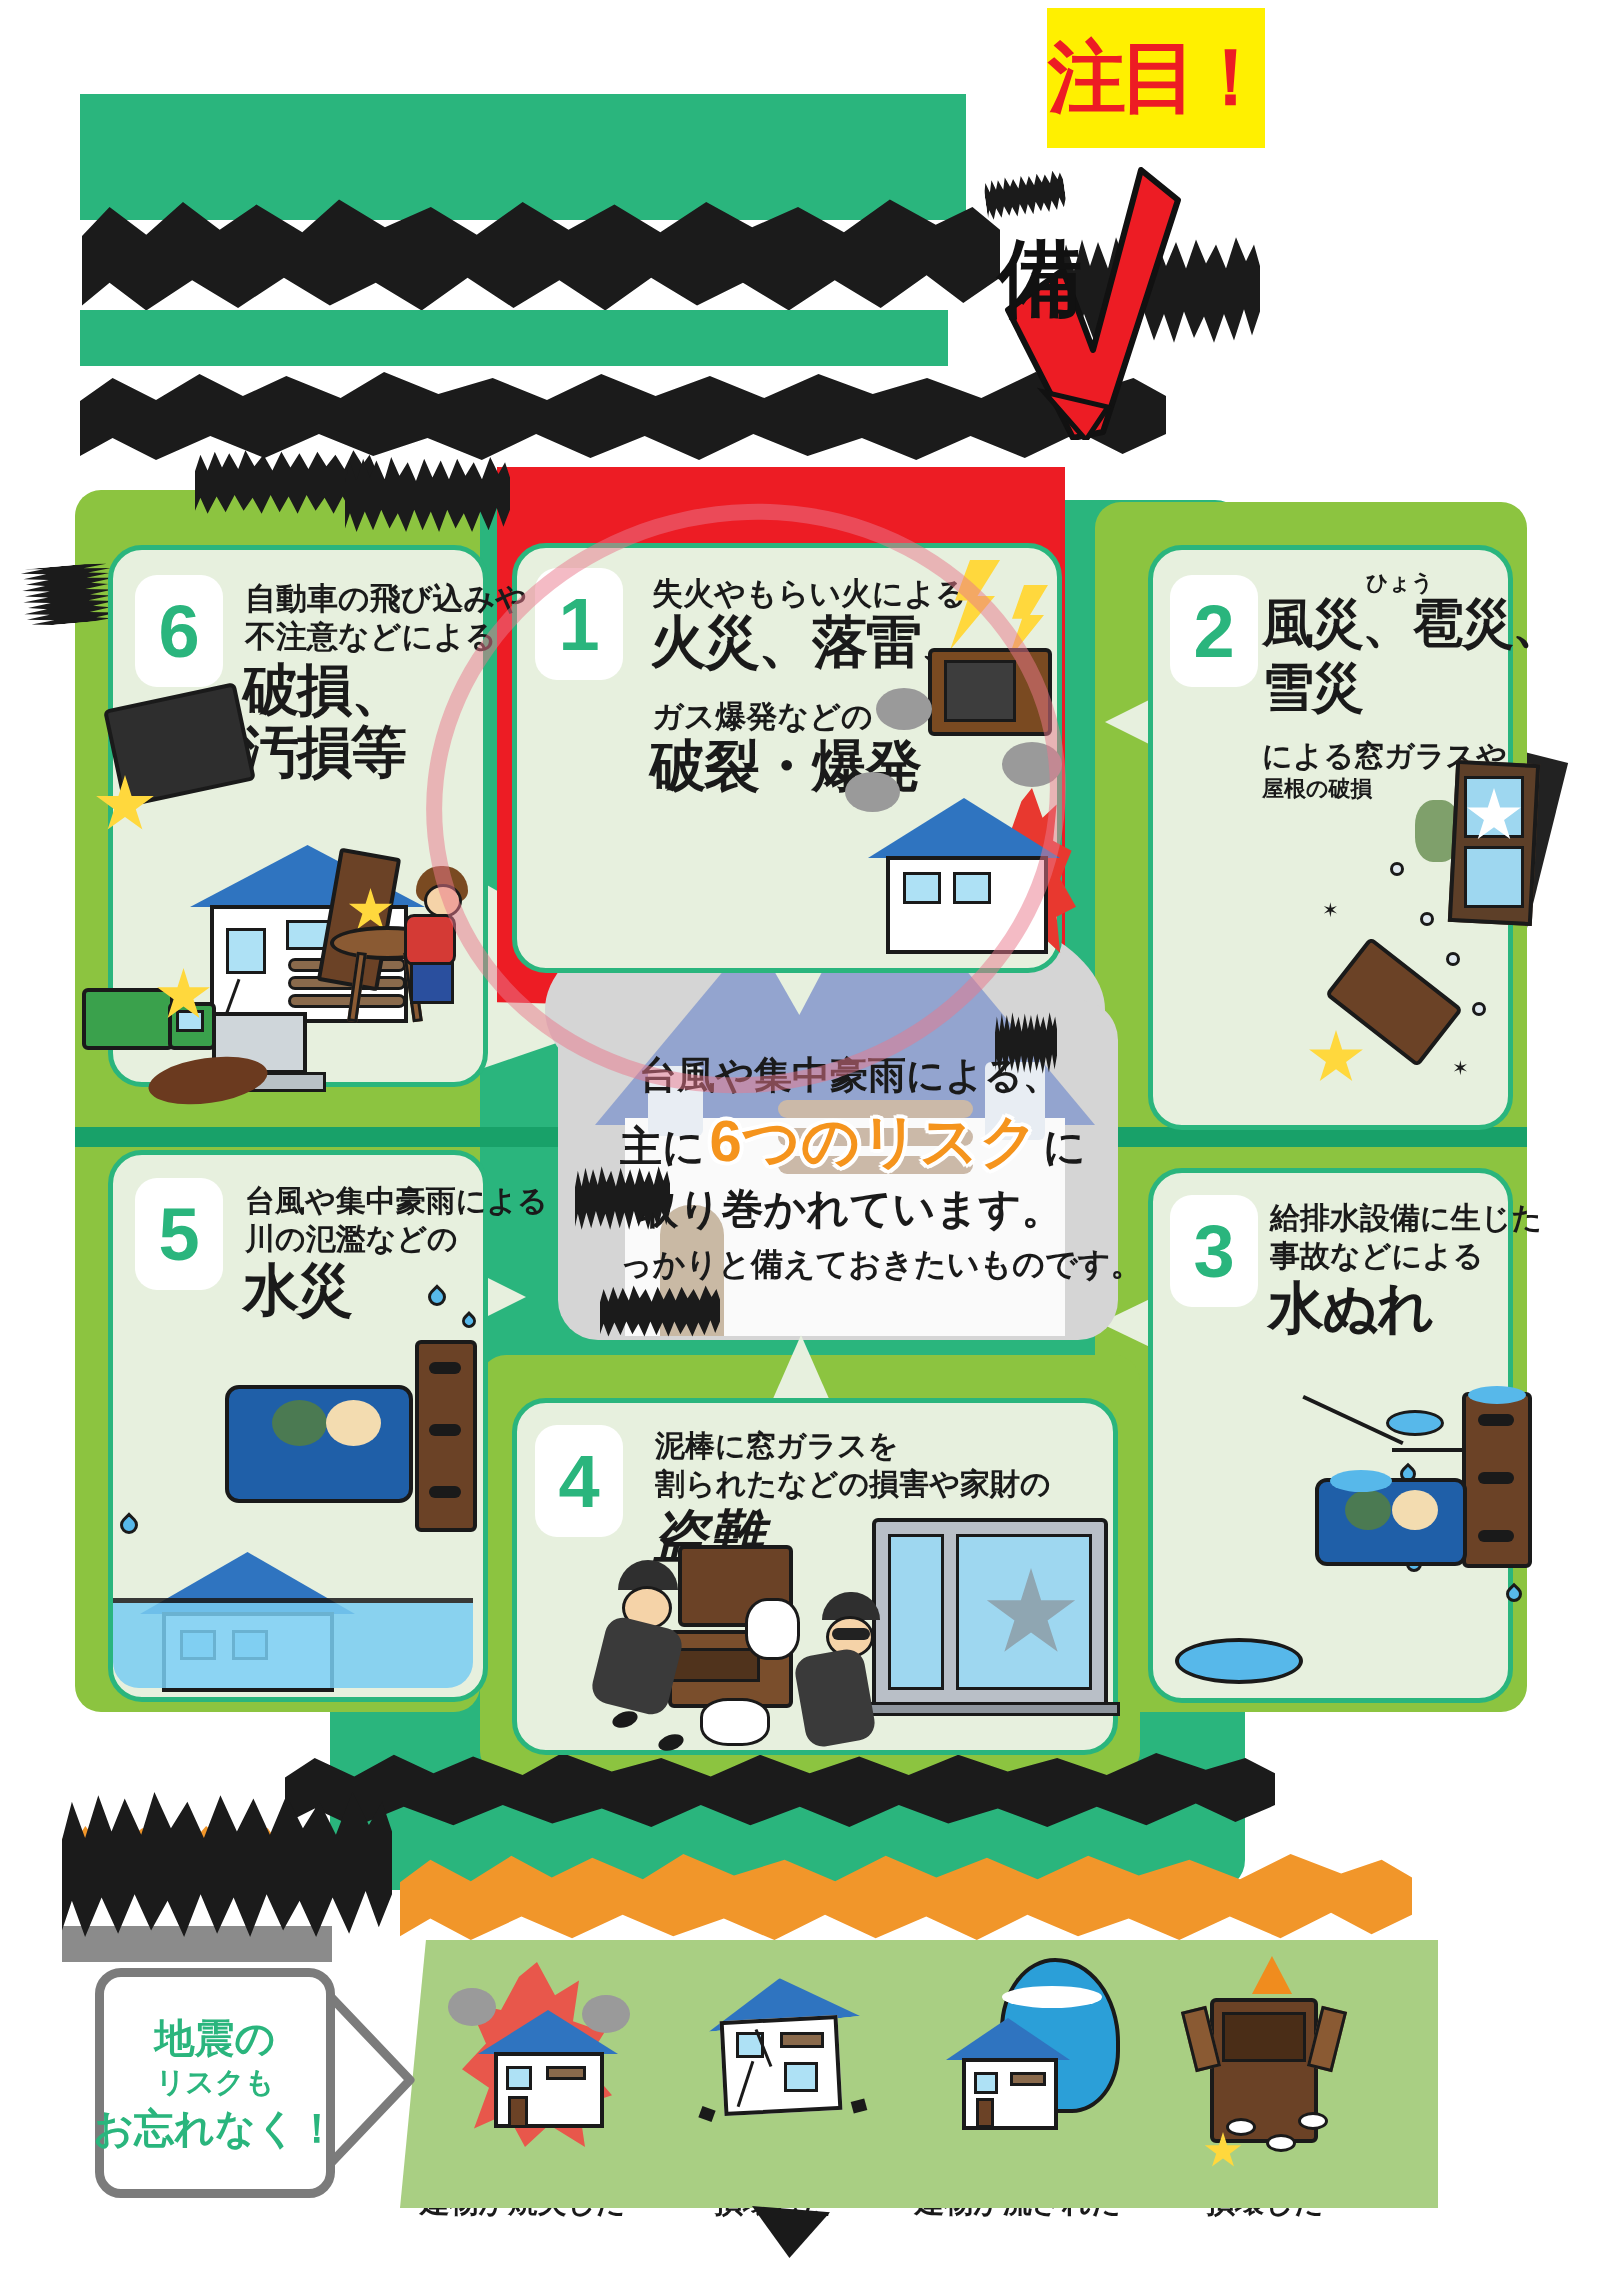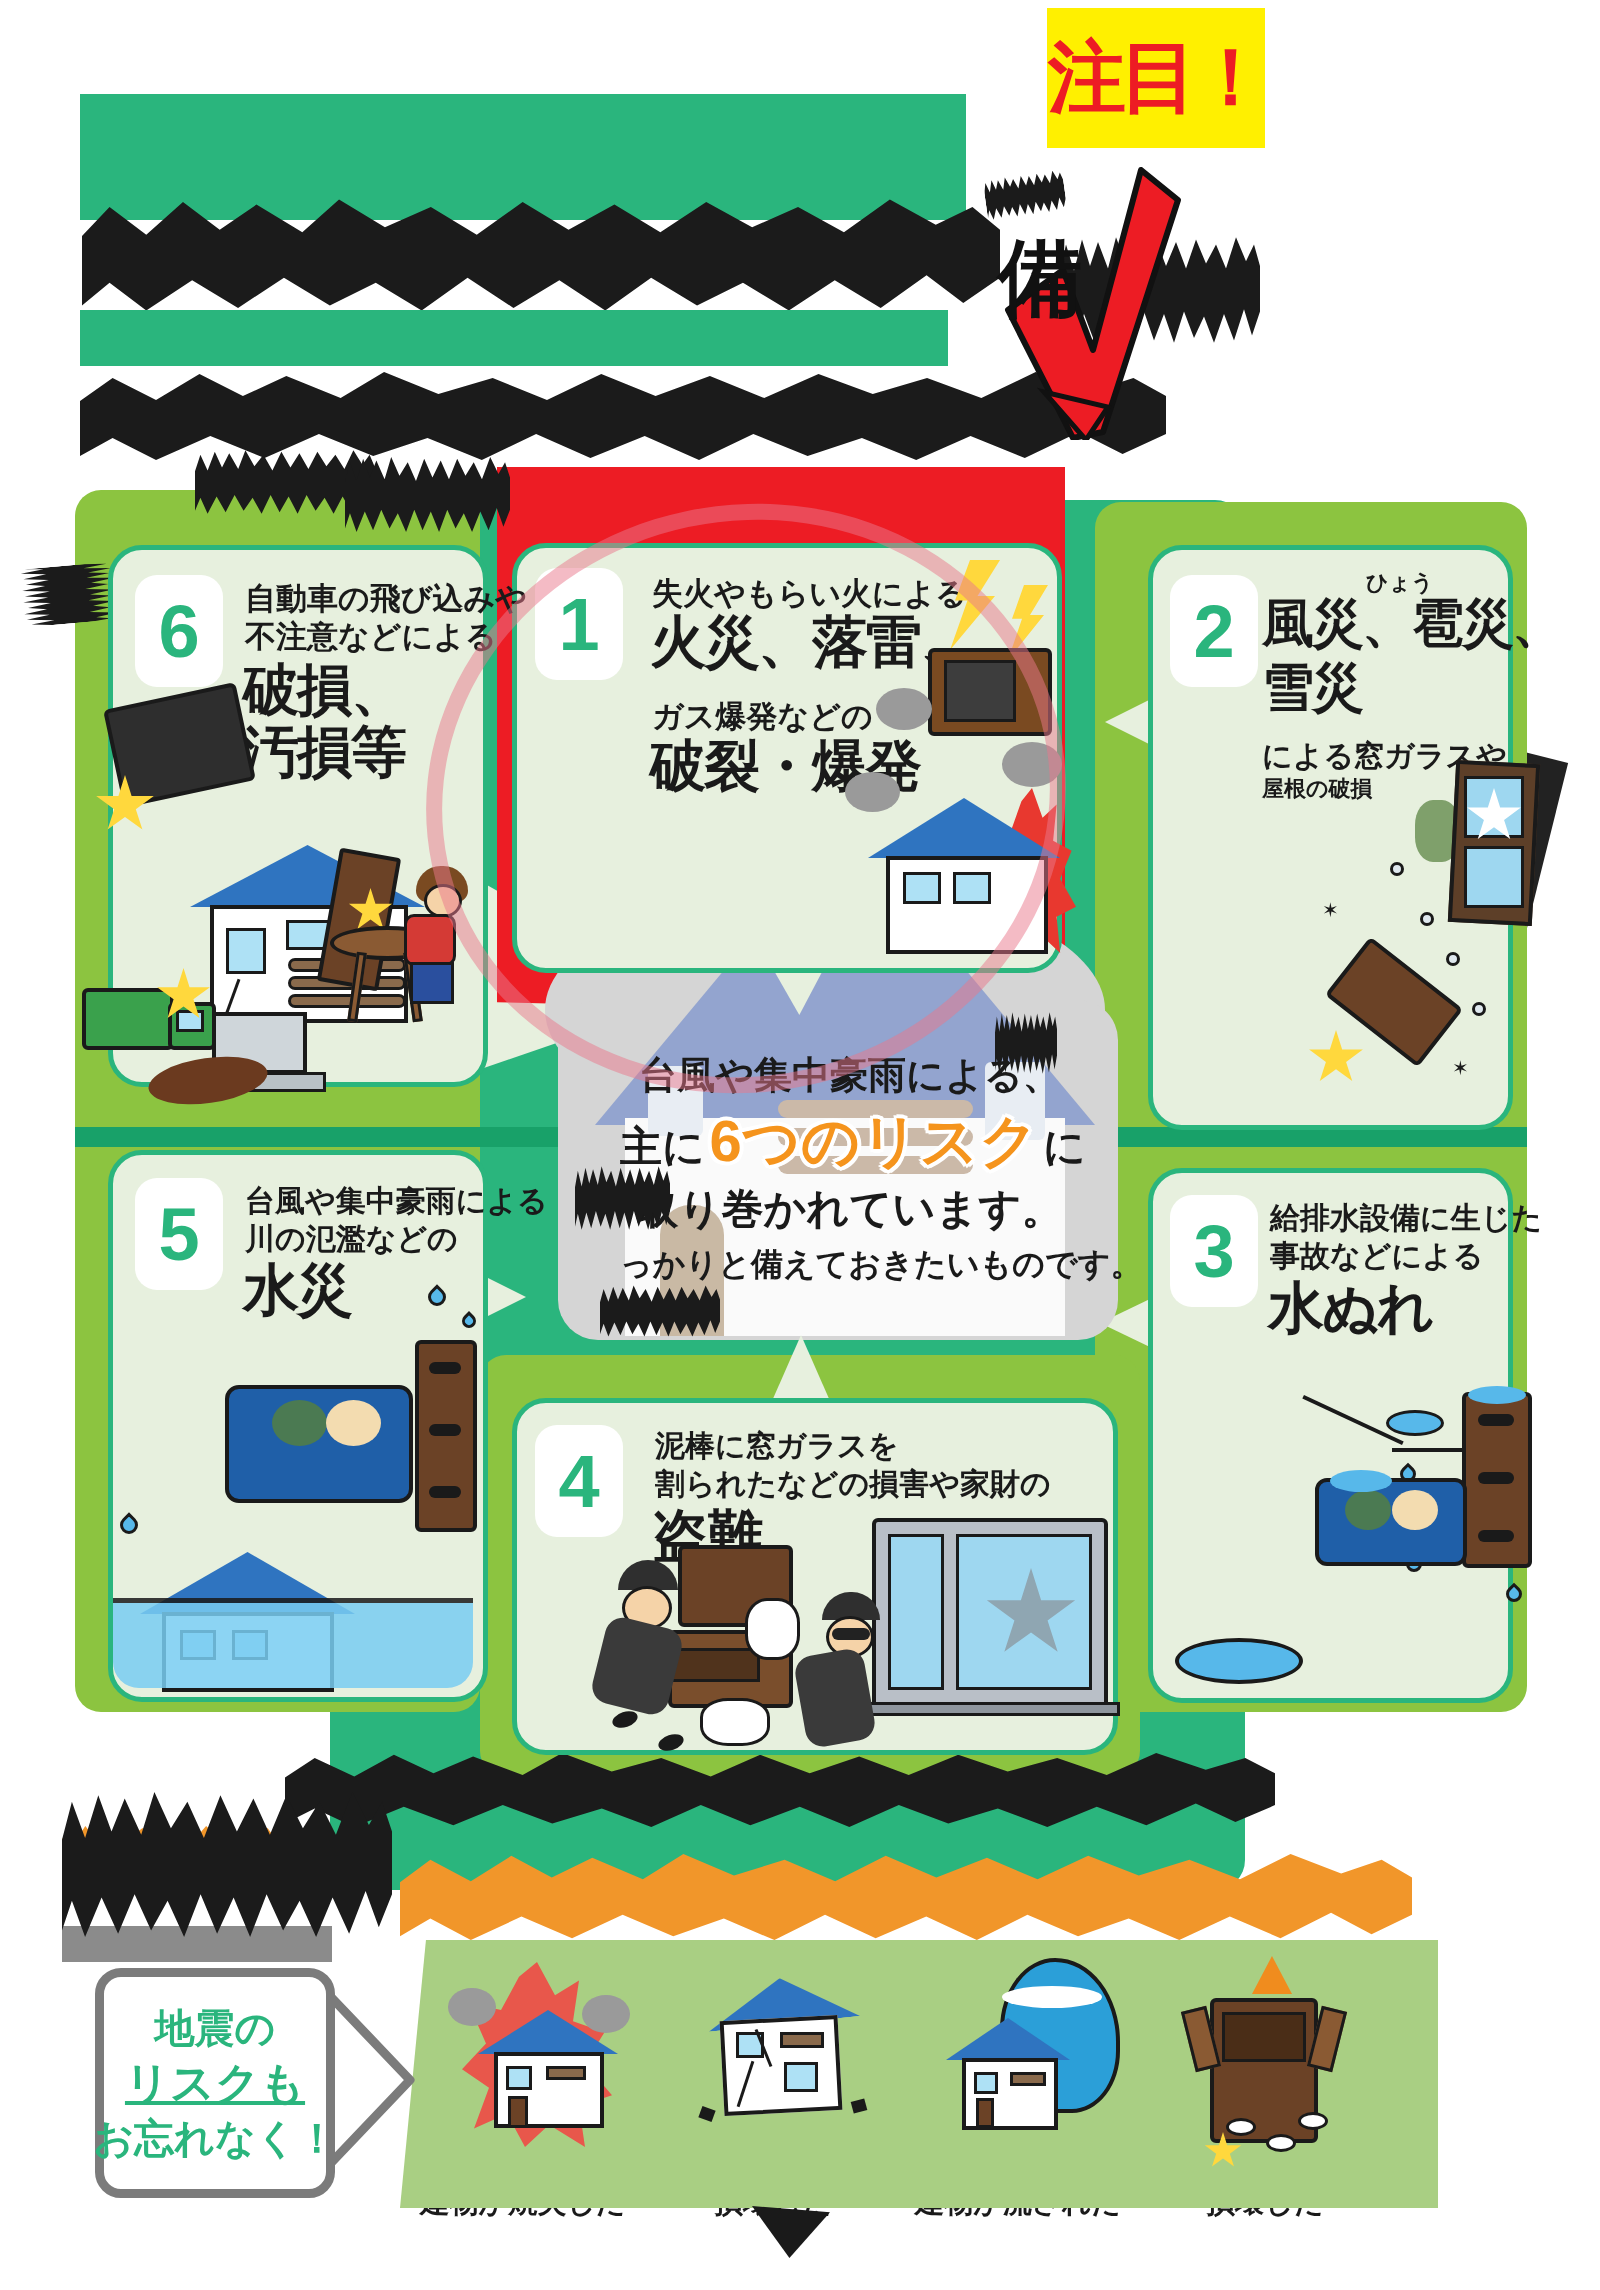--- a/index.html
+++ b/index.html
@@ -181,21 +181,21 @@
     <div class="i" style="left:1330px;top:1470px;width:62px;height:22px;background:#57b8ea;border-radius:50%;"></div>
     <div class="i" style="left:1175px;top:1638px;width:128px;height:46px;background:#57b8ea;border:4px solid #1a1a1a;border-radius:50%;"></div>
   </div>
 
   <div class="riskbox" style="left:512px;top:1398px;width:596px;height:347px;z-index:15;"></div>
   <div class="chip" style="left:535px;top:1425px;z-index:16;">
     <span>4</span>
   </div>
   <div class="tx lead" style="left:655px;top:1428px;font-size:30px;z-index:16;">泥棒に窓ガラスを</div>
   <div class="tx lead" style="left:655px;top:1466px;font-size:30px;z-index:16;">割られたなどの損害や家財の</div>
-  <div class="tx big" style="left:653px;top:1506px;z-index:16;">盗難</div>
+  <div class="tx big" style="left:653px;top:1506px;z-index:16;font-style:italic;">盗難</div>
   <div class="i" style="z-index:16;">
     <div class="i" style="left:678px;top:1545px;width:115px;height:82px;background:#6b4226;border:4px solid #1a1a1a;border-radius:6px;"></div>
     <div class="i" style="left:668px;top:1630px;width:125px;height:78px;background:#7a4e2c;border:4px solid #1a1a1a;border-radius:6px;"></div>
     <div class="i" style="left:668px;top:1648px;width:92px;height:34px;background:#50331c;border:3px solid #1a1a1a;"></div>
     <div class="i" style="left:745px;top:1598px;width:55px;height:62px;background:#fff;border:3px solid #1a1a1a;border-radius:40%;"></div>
     <div class="i" style="left:700px;top:1698px;width:70px;height:48px;background:#fff;border:3px solid #1a1a1a;border-radius:40%;"></div>
     <div class="i" style="left:618px;top:1560px;width:60px;height:30px;background:#2f2f2f;border-radius:30px 30px 0 0;"></div>
     <div class="i" style="left:622px;top:1586px;width:50px;height:44px;background:#f5d3a8;border:3px solid #1a1a1a;border-radius:50%;"></div>
     <div class="i" style="left:598px;top:1622px;width:78px;height:88px;background:#3a3a3a;border-radius:18px;transform:rotate(14deg);"></div>
     <div class="i" style="left:612px;top:1712px;width:26px;height:15px;background:#1a1a1a;border-radius:50%;transform:rotate(-18deg);"></div>
@@ -281,21 +281,21 @@
   <div class="jag" style="left:400px;top:1848px;width:1012px;height:98px;background:var(--orange,#f1962a);z-index:11;"></div>
   <div class="abs" style="left:62px;top:1926px;width:270px;height:36px;background:#8b8b8b;z-index:11;"></div>
 
   <div class="abs" style="left:400px;top:1940px;width:1038px;height:268px;background:var(--band_green,#a9cf83);
               clip-path:polygon(2.5% 0,100% 0,100% 100%,0 100%);z-index:10;"></div>
   <div class="abs" style="left:752px;top:2206px;width:78px;height:52px;background:#1a1a1a;clip-path:polygon(0 0,100% 12%,48% 100%);z-index:10;"></div>
 
   <div class="abs" style="left:95px;top:1968px;width:240px;height:230px;background:#fff;border:9px solid #7b7b7b;border-radius:26px;
               display:flex;flex-direction:column;align-items:center;justify-content:center;z-index:13;">
     <div class="tx" style="position:static;font-size:40px;color:var(--teal,#2ab57d);line-height:1.3;">地震の</div>
-    <div class="tx" style="position:static;font-size:44px;color:var(--teal,#2ab57d);line-height:1.3;text-decoration:underline;">リスクも</div>
+    <div class="tx" style="position:static;font-size:29px;color:var(--teal,#2ab57d);line-height:1.3;">リスクも</div>
     <div class="tx" style="position:static;font-size:40px;color:var(--teal,#2ab57d);line-height:1.3;">お忘れなく！</div>
   </div>
   <svg class="abs" style="left:258px;top:1990px;z-index:12;" width="160" height="180" viewBox="0 0 160 180">
     <polygon points="0,48 72,48 72,6 152,90 72,174 72,132 0,132" fill="#fff" stroke="#7b7b7b" stroke-width="9" stroke-linejoin="round"></polygon>
   </svg>
 
   <div class="i" style="z-index:12;">
     <div class="i flame" style="left:462px;top:1962px;width:150px;height:185px;background:#e8574b;"></div>
     <div class="i" style="left:448px;top:1988px;width:48px;height:38px;background:#9a9a9a;border-radius:50%;"></div>
     <div class="i" style="left:582px;top:1995px;width:48px;height:38px;background:#9a9a9a;border-radius:50%;"></div>

